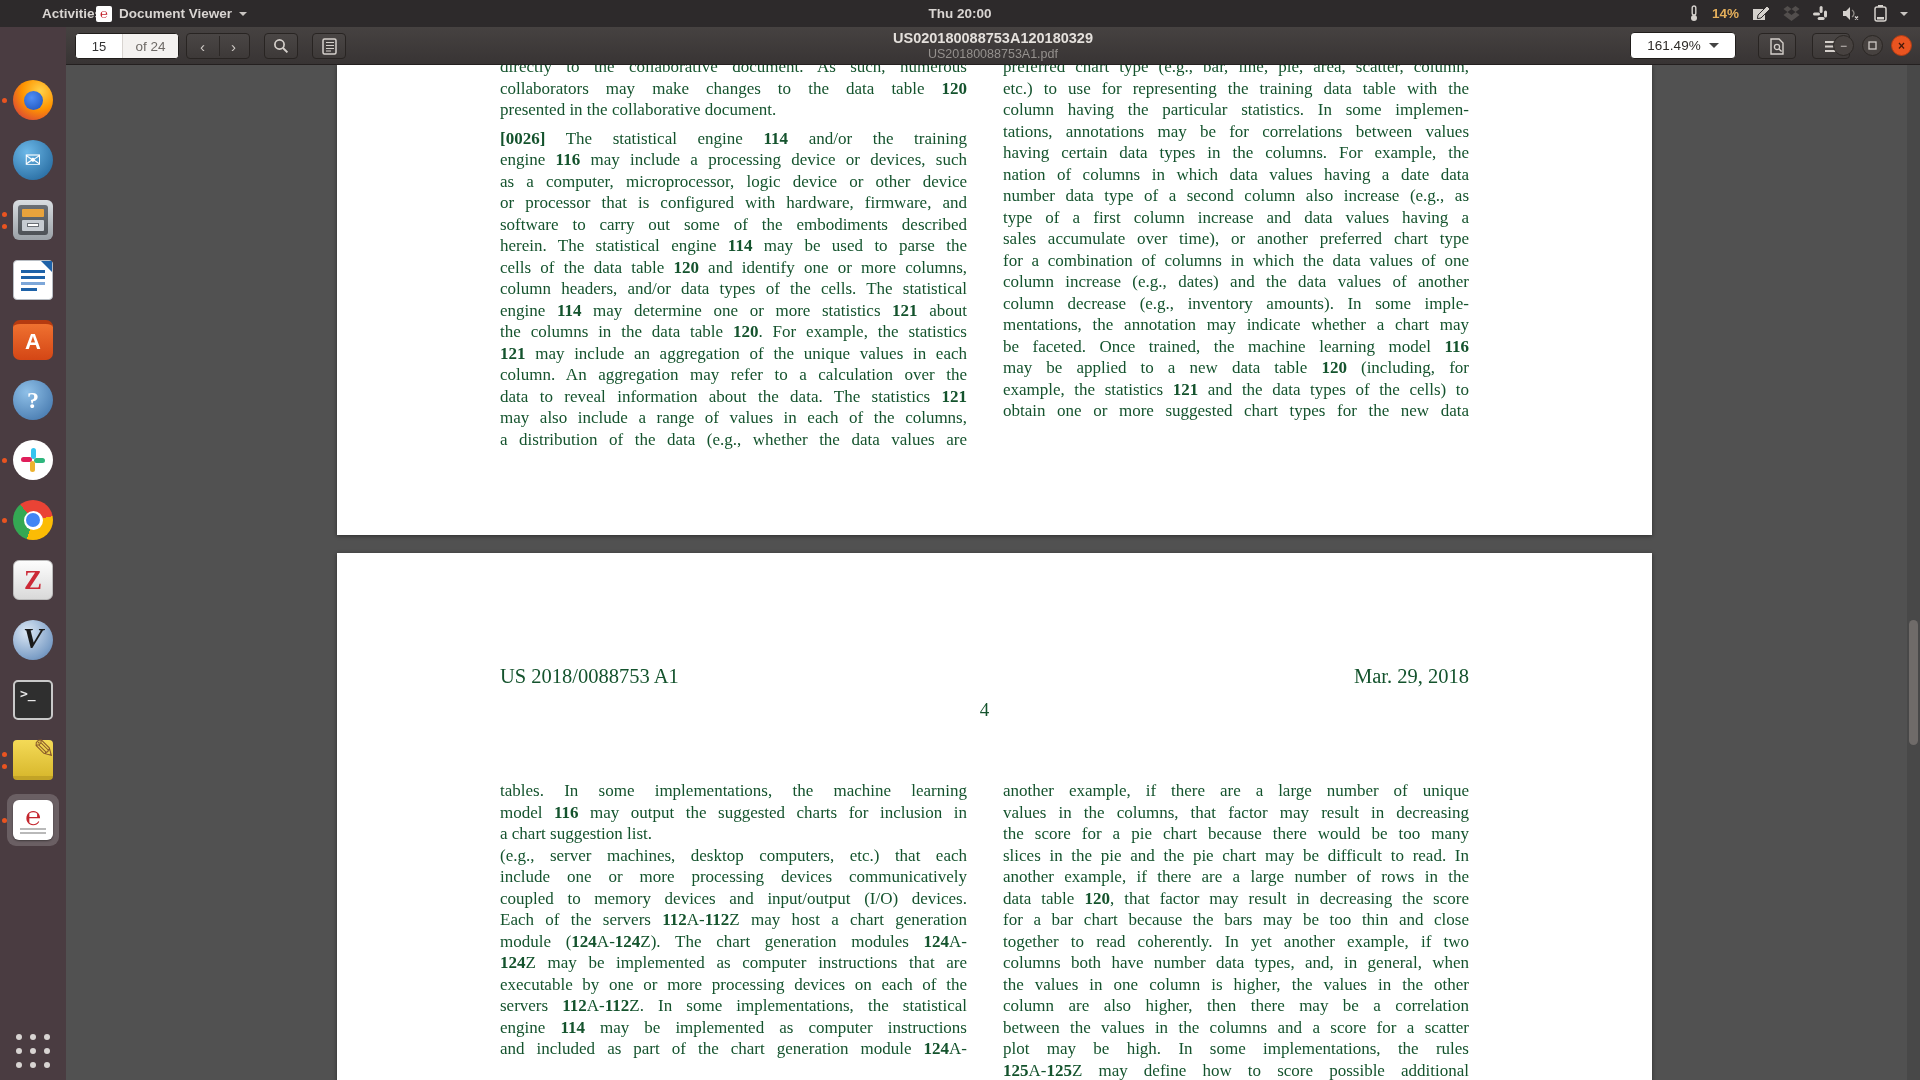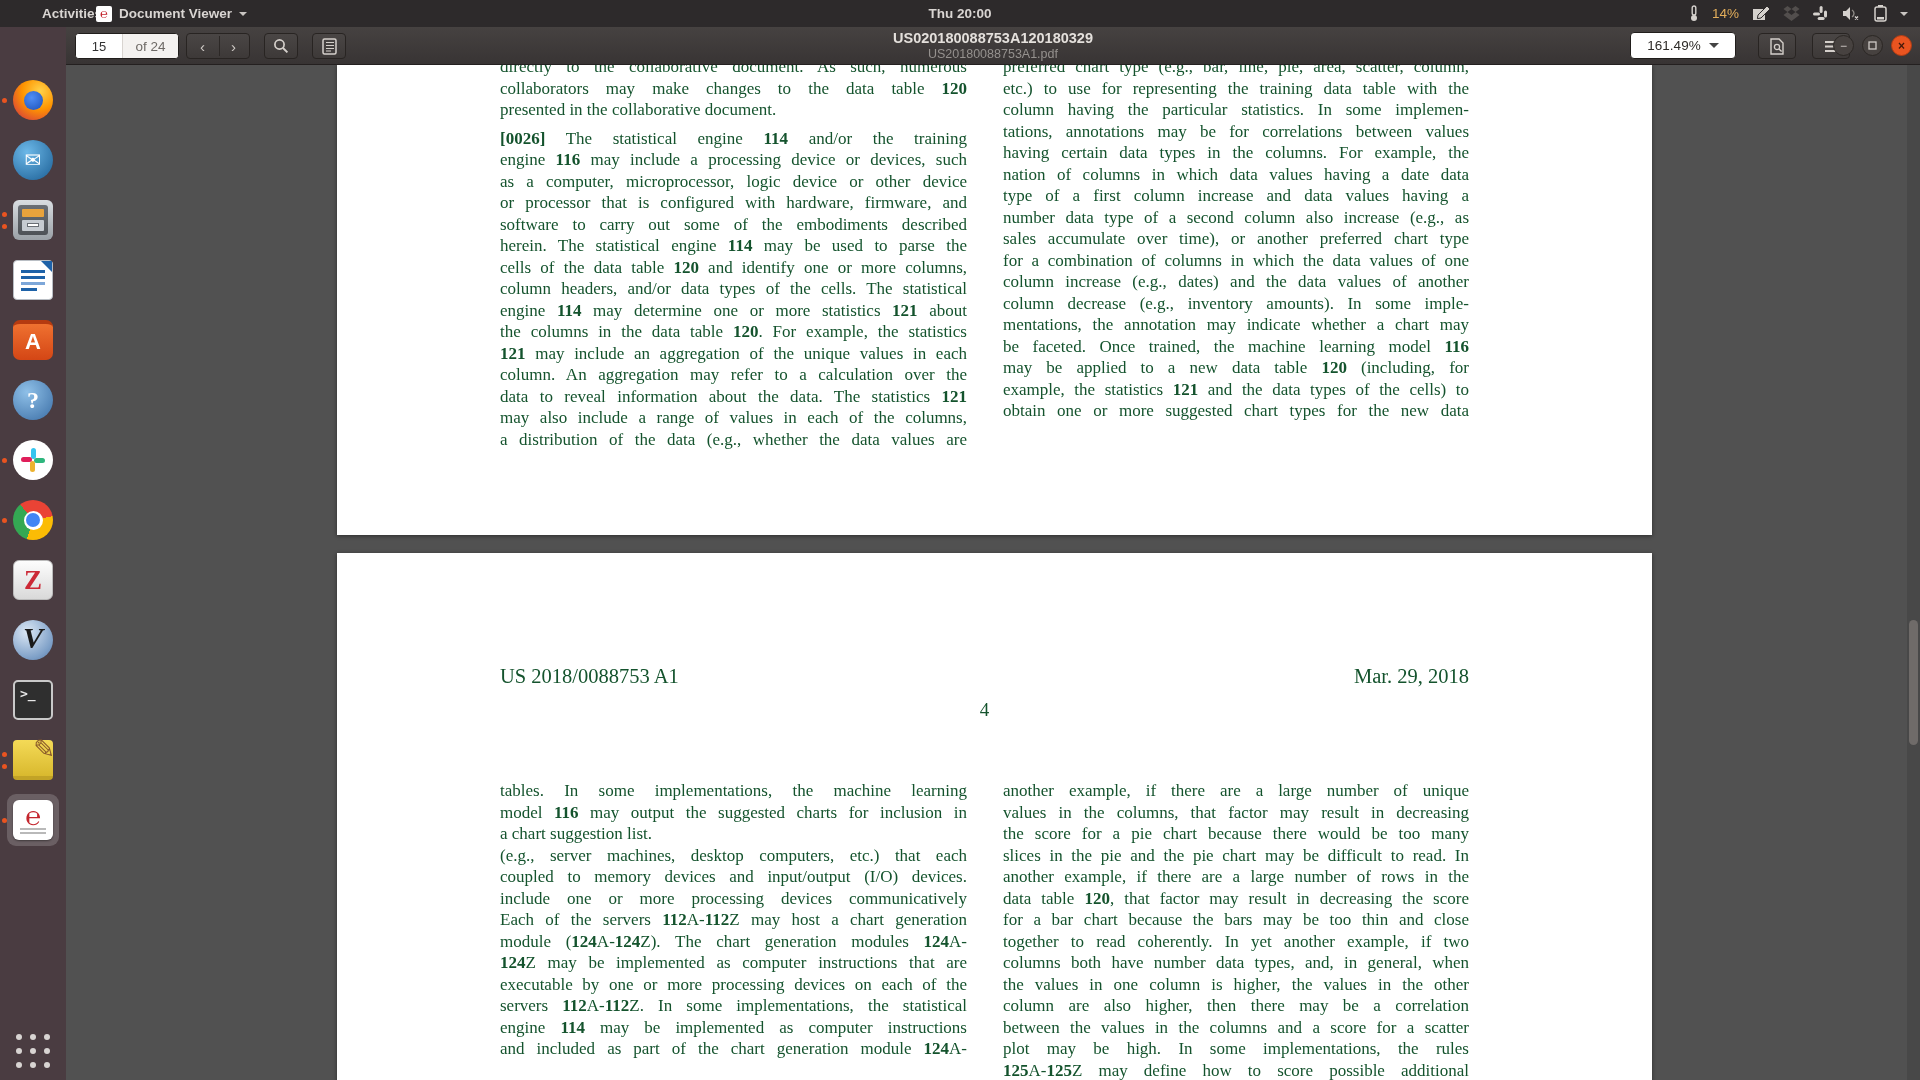--- a/index.html
+++ b/index.html
@@ -12,21 +12,21 @@
   .topbar .activities { position:absolute; left:14px; top:0; height:27px; line-height:27px; padding:0 4px;margin-left:24px; }
   .appmenu { position:absolute; left:96px; top:0; height:27px; display:flex; align-items:center; gap:7px; }
   .evince-mini { width:16px; height:16px; background:#fff; border-radius:2px; display:flex;
                  align-items:center; justify-content:center; color:#c4262e;
                  font:italic bold 13px "Liberation Serif", serif; }
   .caret-down { width:0; height:0; border-left:4px solid transparent; border-right:4px solid transparent;
                 border-top:4px solid #c9c5c2; display:inline-block; }
   .clock { position:absolute; left:0; right:0; top:0; height:39px; line-height:27px; text-align:center; }
   .tb-right { position:absolute; right:12px; top:0; height:27px; display:flex; align-items:center; gap:13px; }
   .tb-right svg { display:block; }
-  .temp-pct { color:#e3ae5b; font-weight:normal; }
+  .temp-pct { color:#e3ae5b; font-weight:bold; }
   .dim-icon { opacity:.55; }
 
   
   .dock { position:absolute; left:0; top:27px; width:66px; height:1053px; background:#4a3c41; z-index:40; }
   .dock-item { position:absolute; left:7px; width:52px; height:52px; border-radius:9px;
                display:flex; align-items:center; justify-content:center; }
   .dock-item.active { background:rgba(255,255,255,.18); }
   .dots { position:absolute; left:2px; top:0; bottom:0; display:flex; flex-direction:column;
           justify-content:center; gap:7px; }
   .dots i { width:5px; height:5px; border-radius:50%; background:#e95420; }
@@ -347,22 +347,22 @@
       <div class="ln">may also include a range of values in each of the columns,</div>
       <div class="ln">a distribution of the data (e.g., whether the data values are</div>
     </div>
   <div class="col p1colR" id="p1R">
       <div class="ln">preferred chart type (e.g., bar, line, pie, area, scatter, column,</div>
       <div class="ln">etc.) to use for representing the training data table with the</div>
       <div class="ln">column having the particular statistics. In some implemen-</div>
       <div class="ln">tations, annotations may be for correlations between values</div>
       <div class="ln">having certain data types in the columns. For example, the</div>
       <div class="ln">nation of columns in which data values having a date data</div>
+      <div class="ln">number data type of a second column also increase (e.g., as</div>
       <div class="ln">type of a first column increase and data values having a</div>
-      <div class="ln">number data type of a second column also increase (e.g., as</div>
       <div class="ln">sales accumulate over time), or another preferred chart type</div>
       <div class="ln">for a combination of columns in which the data values of one</div>
       <div class="ln">column increase (e.g., dates) and the data values of another</div>
       <div class="ln">column decrease (e.g., inventory amounts). In some imple-</div>
       <div class="ln">mentations, the annotation may indicate whether a chart may</div>
       <div class="ln">be faceted. Once trained, the machine learning model <b>116</b></div>
       <div class="ln">may be applied to a new data table <b>120</b> (including, for</div>
       <div class="ln">example, the statistics <b>121</b> and the data types of the cells) to</div>
       <div class="ln">obtain one or more suggested chart types for the new data</div>
     </div>
@@ -372,22 +372,22 @@
   <div class="p2head">
     <span class="hl">US 2018/0088753 A1</span>
     <span class="hr">Mar. 29, 2018</span>
   </div>
   <div class="pagenum">4</div>
   <div class="col p2colL" id="p2L">
       <div class="ln">tables. In some implementations, the machine learning</div>
       <div class="ln">model <b>116</b> may output the suggested charts for inclusion in</div>
       <div class="ln endpar">a chart suggestion list.</div>
       <div class="ln">(e.g., server machines, desktop computers, etc.) that each</div>
+      <div class="ln">include one or more processing devices communicatively</div>
       <div class="ln">coupled to memory devices and input/output (I/O) devices.</div>
-      <div class="ln">include one or more processing devices communicatively</div>
       <div class="ln">Each of the servers <b>112</b>A-<b>112</b>Z may host a chart generation</div>
       <div class="ln">module (<b>124</b>A-<b>124</b>Z). The chart generation modules <b>124</b>A-</div>
       <div class="ln"><b>124</b>Z may be implemented as computer instructions that are</div>
       <div class="ln">executable by one or more processing devices on each of the</div>
       <div class="ln">servers <b>112</b>A-<b>112</b>Z. In some implementations, the statistical</div>
       <div class="ln">engine <b>114</b> may be implemented as computer instructions</div>
       <div class="ln">and included as part of the chart generation module <b>124</b>A-</div>
     </div>
   <div class="col p2colR" id="p2R">
       <div class="ln">another example, if there are a large number of unique</div>

